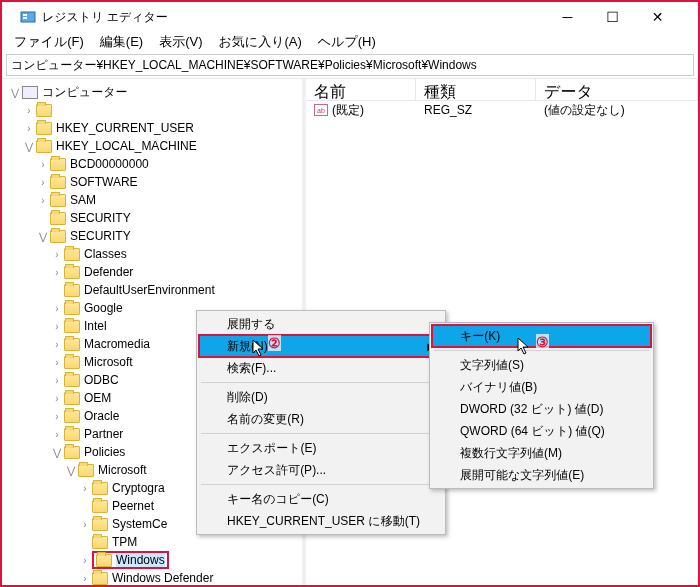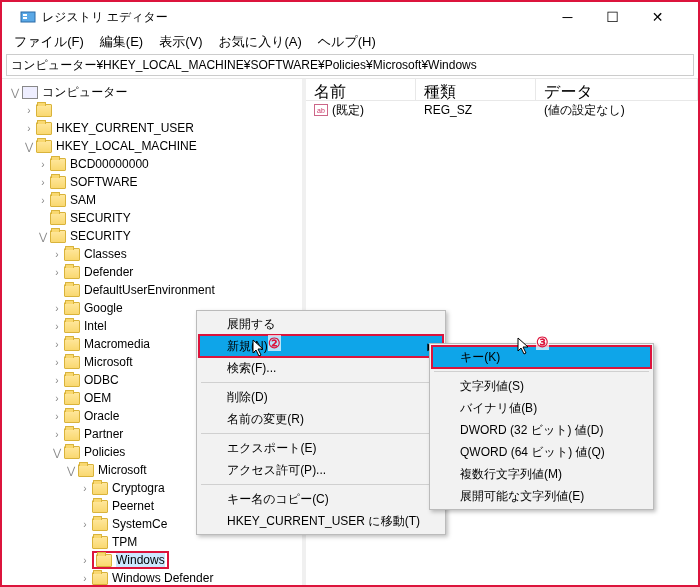--- a/index.html
+++ b/index.html
@@ -254,21 +254,21 @@
       <div class="cm-item">アクセス許可(P)...</div>
       <div class="cm-sep"></div>
       <div class="cm-item">キー名のコピー(C)</div>
       <div class="cm-item">HKEY_CURRENT_USER に移動(T)</div>
     </div>
     <div class="anno-num" style="left:266px;top:256px;">②</div>
     <div class="cursor" style="left:250px;top:260px;"><svg viewBox="0 0 16 20">
             <path d="M1 1 L1 14 L4 11 L7 17 L9 16 L6 10 L11 10 Z" fill="#fff" stroke="#000"></path>
           </svg></div>
 
-    <div class="contextmenu" style="left:427px; top:264px; width:225px;">
+    <div class="contextmenu" style="left:427px; top:243px; width:225px;">
       <div class="cm-item hl hl-box">キー(K)</div>
       <div class="cm-sep"></div>
       <div class="cm-item">文字列値(S)</div>
       <div class="cm-item">バイナリ値(B)</div>
       <div class="cm-item">DWORD (32 ビット) 値(D)</div>
       <div class="cm-item">QWORD (64 ビット) 値(Q)</div>
       <div class="cm-item">複数行文字列値(M)</div>
       <div class="cm-item">展開可能な文字列値(E)</div>
     </div>
     <div class="anno-num" style="left:534px;top:255px;">③</div>

